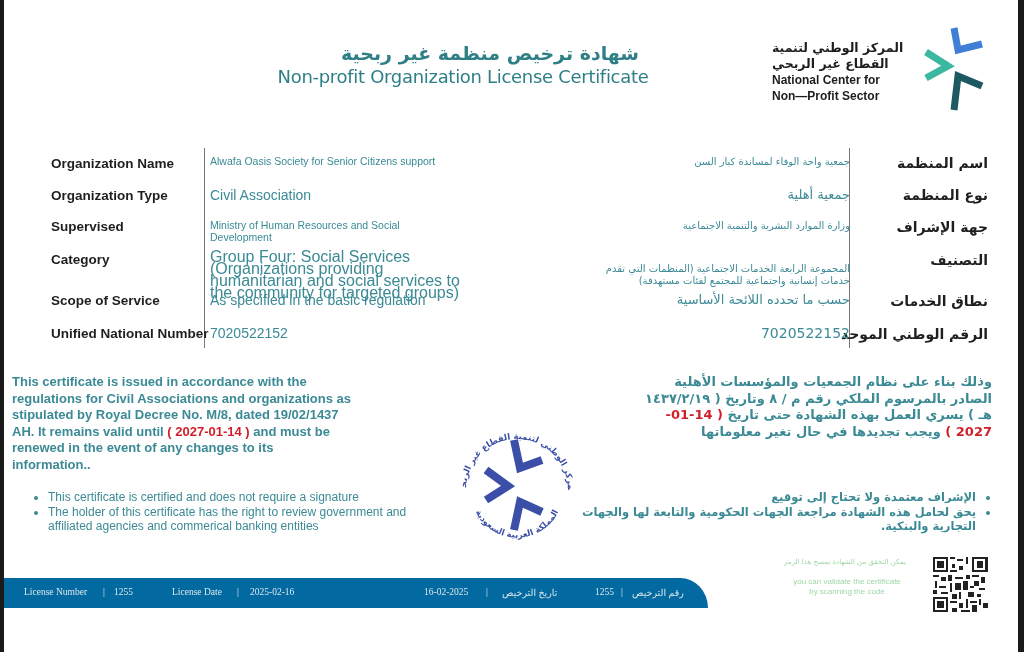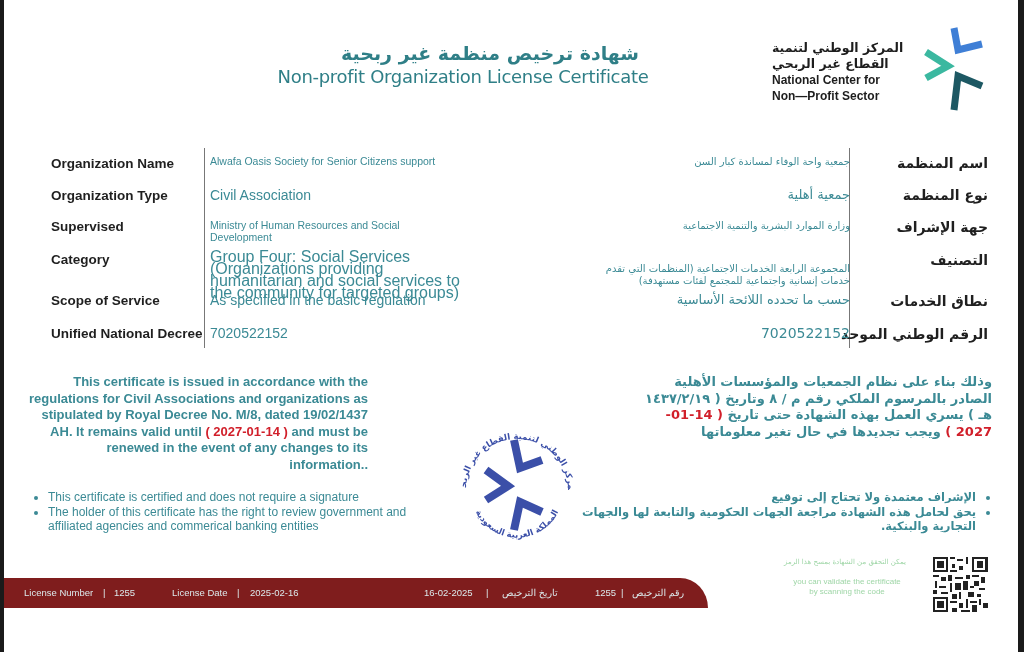--- a/index.html
+++ b/index.html
@@ -22,36 +22,36 @@
   .logo-mark { position:absolute; left:924px; top:24px; width:66px; height:90px; }
 
   .row-label-en { position:absolute; left:26px; font-size:13.5px; color:#1f1f1f; font-family:"Liberation Sans", sans-serif; font-weight:bold;margin-left:25px; }
   .row-value-en { position:absolute; left:210px; color:#3b8a95; font-family:"Liberation Sans", sans-serif; }
   .row-label-ar { position:absolute; right:36px; font-size:14px; color:#1f1f1f; direction:rtl; font-weight:bold; }
   .row-value-ar { position:absolute; right:174px; color:#3b8a95; direction:rtl; text-align:right; }
 
   .divider-en { position:absolute; left:204px; top:148px; width:1px; height:200px; background:#777; }
   .divider-ar { position:absolute; left:849px; top:148px; width:1px; height:200px; background:#777; }
 
-  .para-en { position:absolute; left:28px; top:374px; width:340px; font-size:13px; line-height:16.5px;
-    color:#3b8a95; font-family:"Liberation Sans", sans-serif; font-weight:bold;text-align:right; }
+  .para-en { position:absolute; left:12px; top:374px; width:340px; font-size:13px; line-height:16.5px;
+    color:#3b8a95; font-family:"Liberation Sans", sans-serif; font-weight:bold; }
   .red { color:#d11f2a; font-weight:bold; }
   .para-ar { position:absolute; right:32px; top:374px; width:360px; font-size:13px; line-height:16.5px;
     color:#3b8a95; direction:rtl; text-align:right; font-weight:bold; }
 
   .bullets-en { position:absolute; left:34px; top:490px; width:360px; margin:0; padding:0 0 0 14px;
     font-size:12px; line-height:14.5px; color:#3b8a95; font-family:"Liberation Sans", sans-serif; }
   .bullets-ar { position:absolute; right:34px; top:490px; width:420px; margin:0; padding:0 14px 0 0;
     font-size:11.5px; line-height:14.5px; color:#3b8a95; direction:rtl; text-align:right; font-weight:bold; }
 
   .seal { position:absolute; left:452px; top:428px; width:130px; height:120px; }
 
   .footer-bar { position:absolute; left:4px; top:578px; width:704px; height:30px;
-    background:#7f1d1d; border-top-right-radius:28px 30px; color:#dce9eb; font-size:9.5px;
-    font-family:Liberation Sans, sans-serif; }
+    background:#0369a1; border-top-right-radius:28px 30px; color:#dce9eb; font-size:9.5px;
+    font-family:Liberation Serif, serif; }
   .footer-bar span { position:absolute; top:9px; white-space:nowrap; }
 
   .validate-ar { position:absolute; left:780px; top:558px; width:130px; text-align:center;
     font-size:7px; color:#9fd6a7; direction:rtl; }
   .validate-en { position:absolute; left:782px; top:577px; width:130px; text-align:center;
     font-size:8px; line-height:10px; color:#9fd6a7; font-family:"Liberation Sans", sans-serif; }
   .qr { position:absolute; left:932px; top:557px; width:56px; height:55px; }
 </style>
 </head>
 <body>
@@ -95,21 +95,21 @@
 <div class="row-label-en" style="top:252px;">Category</div>
 <div class="row-value-en" style="top:251px;font-size:16px;line-height:12px;width:255px;">Group Four: Social Services (Organizations providing humanitarian and social services to the community for targeted groups)</div>
 <div class="row-label-ar" style="top:252px;">التصنيف</div>
 <div class="row-value-ar" style="top:251px;font-size:10px;line-height:12px;width:260px;margin-top:12px;">المجموعة الرابعة الخدمات الاجتماعية (المنظمات التي تقدم خدمات إنسانية واجتماعية للمجتمع لفئات مستهدفة)</div>
 
 <div class="row-label-en" style="top:293px;">Scope of Service</div>
 <div class="row-value-en" style="top:292px;font-size:14px;width:255px;">As specified in the basic regulation</div>
 <div class="row-label-ar" style="top:293px;">نطاق الخدمات</div>
 <div class="row-value-ar" style="top:292px;font-size:13px;width:280px;">حسب ما تحدده اللائحة الأساسية</div>
 
-<div class="row-label-en" style="top:326px;">Unified National Decree</div>
+<div class="row-label-en" style="top:326px;">Unified National Number</div>
 <div class="row-value-en" style="top:325px;font-size:14px;width:200px;">7020522152</div>
 <div class="row-label-ar" style="top:326px;">الرقم الوطني الموحد</div>
 <div class="row-value-ar" style="top:325px;font-size:14px;width:200px;direction:ltr;text-align:right;">7020522152</div>
 
 <div class="para-en"><span>This certificate is issued in accordance with the regulations for Civil Associations and  organizations as stipulated by Royal Decree No. M/8, dated 19/02/1437 AH. It remains valid until </span><span class="red">( 2027-01-14 )</span><span> and must be renewed in the event of any changes to its information..</span></div>
 
 <div class="para-ar"><span>وذلك بناء على نظام الجمعيات والمؤسسات الأهلية الصادر بالمرسوم الملكي رقم م / ٨ وتاريخ ( ١٤٣٧/٢/١٩ هـ ) يسري العمل بهذه الشهادة حتى تاريخ </span><span class="red">( 14-01-2027 )</span><span> ويجب تجديدها في حال تغير معلوماتها</span></div>
 
 <ul class="bullets-en">
   <li>This certificate is certified and does not require a signature</li>

